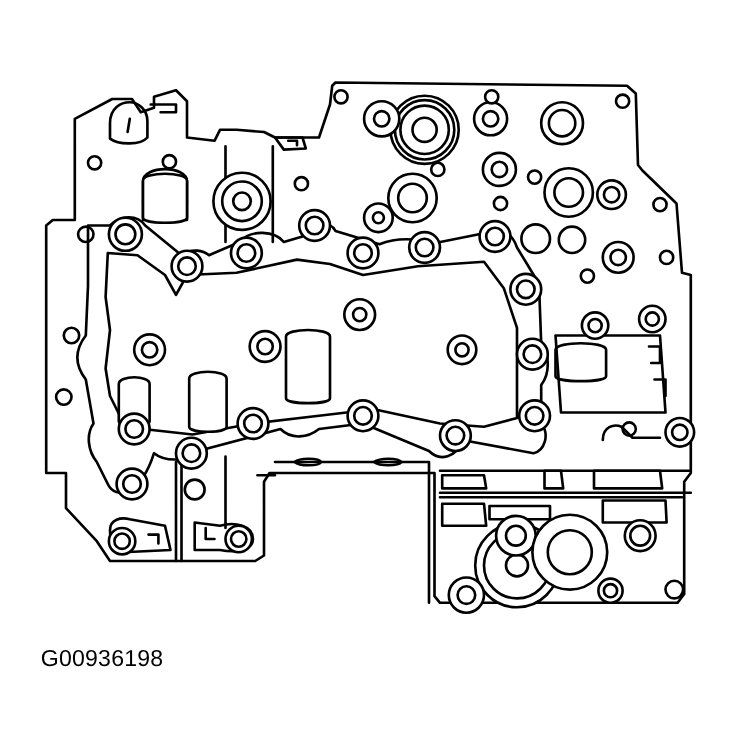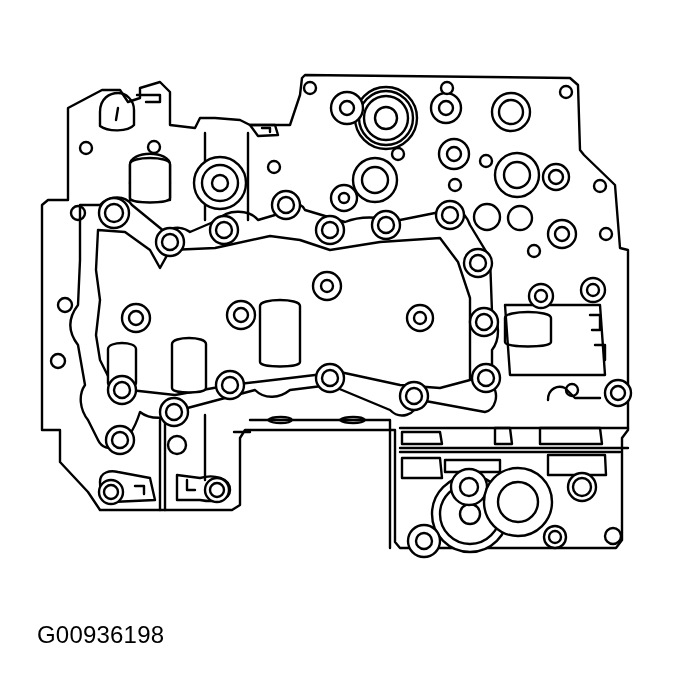--- a/index.html
+++ b/index.html
@@ -1,22 +1,22 @@
 <!DOCTYPE html>
 <html><head>
 <meta charset="utf-8">
 <style>
   html, body { margin: 0; padding: 0; background: #ffffff; }
   body { width: 680px; height: 682px; position: relative; overflow: hidden; }
   #diagram { position: absolute; left: 0; top: 0; width: 680px; height: 682px; }
   #diagram .ln { fill: none; stroke: #000; stroke-width: 2.4; stroke-linejoin: round; stroke-linecap: round; }
   #diagram .fl { fill: #fff; stroke: #000; stroke-width: 2.4; stroke-linejoin: round; }
   .fig-id {
-    position: absolute; left: 37px; top: 621px;
-    font-family: "Liberation Sans", sans-serif; font-size: 24px; font-weight: normal;
+    position: absolute; left: 37px; top: 587px;
+    font-family: "Liberation Sans", sans-serif; font-size: 21px; font-weight: normal;
     color: #000; letter-spacing: 0.2px;
   }
 </style>
 </head>
 <body>
 
 <svg id="diagram" viewBox="0 0 680 682" xmlns="http://www.w3.org/2000/svg">
   <g>
     <path class="ln" d="M68,148 L68,108 L102,90 L120,90 L128,102 L140,98 L140,88 L160,82 L170,92 L170,125 L195,128 L200,118 L215,118 L240,120 L250,125 L290,125 L300,95 L302,78 L305,75 L570,78 L578,85 L580,150 L584,155 L615,185 L620,248 L628,250 L628,430 L622,438 L622,540 L616,548 L400,548 L395,542 L395,430 L245,430 L240,438 L240,505 L232,510 L100,510 L88,492 L60,462 L60,430 L42,430 L42,205 L48,200 L68,200 Z"></path>
   </g>

